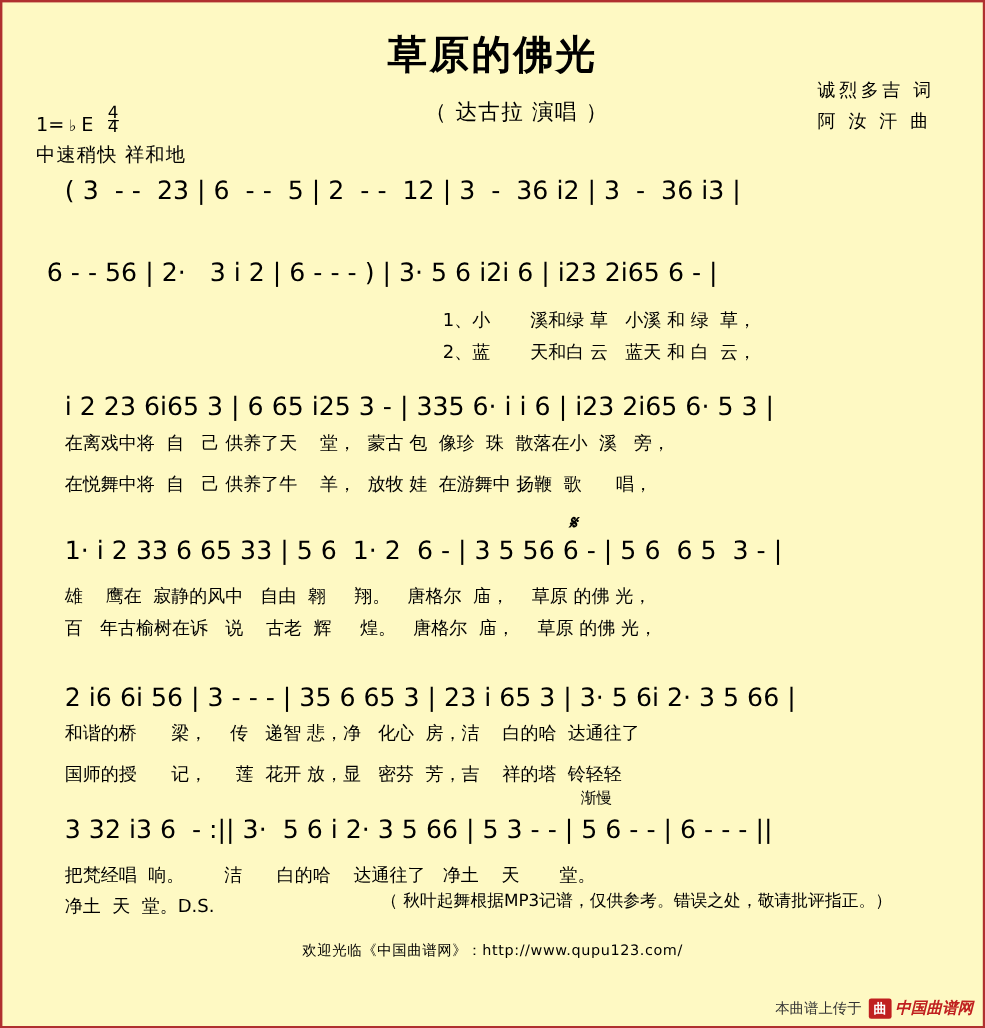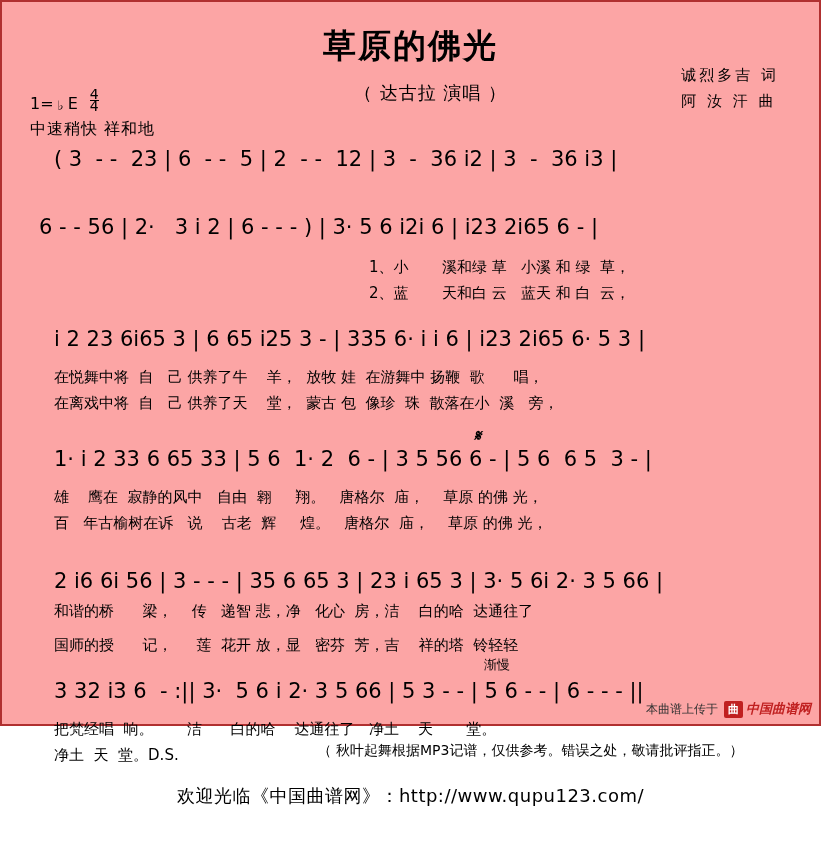--- a/index.html
+++ b/index.html
@@ -11,24 +11,24 @@
     width: 821px;
     height: 857px;
     font-family: "DejaVu Sans", sans-serif;
     color: #000000;
     position: relative;
     overflow: hidden;
   }
   #sheet {
     position: relative;
     width: 821px;
-    height: 726px;
+    height: 857px;
     border: 2px solid #b03030;
     box-sizing: border-box;
-    background: #fca5a5;
+    background: #fef9c3;
   }
   .title {
     text-align: center;
     font-family: "DejaVu Sans", sans-serif;
     font-weight: bold;
     font-size: 33px;
     letter-spacing: 2px;
     margin: 22px 0 0 0;
     color: #000;
   }
@@ -99,21 +99,21 @@
   .footer-note {
     position: absolute;
     left: 0; right: 0;
     text-align: center;
     font-size: 14px;
   }
   .weblink {
     position: absolute;
     left: 0; right: 0;
     text-align: center;
-    font-size: 18px;
+    font-size: 12px;
     letter-spacing: 0.5px;
   }
   .bottombar {
     position: absolute;
     right: 8px;
     bottom: 6px;
     display: flex;
     align-items: center;
     gap: 6px;
     font-size: 12px;
@@ -184,22 +184,22 @@
     <div style="margin:0 11px;">
       <div class="staffline">6 - - 56 | 2·   3 i 2 | 6 - - - ) | 3· 5 6 i2i 6 | i23 2i65 6 - |</div>
       <div class="lyricline" style="margin-top:10px; padding-left:330px;">1、小       溪和绿 草   小溪 和 绿  草，</div>
       <div class="lyricline" style="padding-left:330px;">2、蓝       天和白 云   蓝天 和 白  云，</div>
     </div>
   </div>
 
   <div class="system" style="position:absolute; left:0; right:0; top:320px;">
     <div style="margin:0 26px;">
       <div class="staffline">i 2 23 6i65 3 | 6 65 i25 3 - | 335 6· i i 6 | i23 2i65 6· 5 3 |</div>
+      <div class="lyricline">在离戏中将  自   己 供养了天    堂，  蒙古 包  像珍  珠  散落在小  溪   旁，</div>
       <div class="lyricline" style="margin-top:8px;">在悦舞中将  自   己 供养了牛    羊，  放牧 娃  在游舞中 扬鞭  歌      唱，</div>
-      <div class="lyricline">在离戏中将  自   己 供养了天    堂，  蒙古 包  像珍  珠  散落在小  溪   旁，</div>
     </div>
   </div>
 
   <div class="system" style="position:absolute; left:0; right:0; top:440px;">
     <div style="margin:0 26px; position:relative;">
       <div class="staffline">1· i 2 33 6 65 33 | 5 6  1· 2  6 - | 3 5 56 6 - | 5 6  6 5  3 - |</div>
       <div class="dsmark" style="position:absolute; left:420px; top:-16px; font-size:16px;">𝄋</div>
       <div class="lyricline" style="margin-top:8px;">雄    鹰在  寂静的风中   自由  翱     翔。   唐格尔  庙，    草原 的佛 光，</div>
       <div class="lyricline">百   年古榆树在诉   说    古老  辉     煌。   唐格尔  庙，    草原 的佛 光，</div>
     </div>

